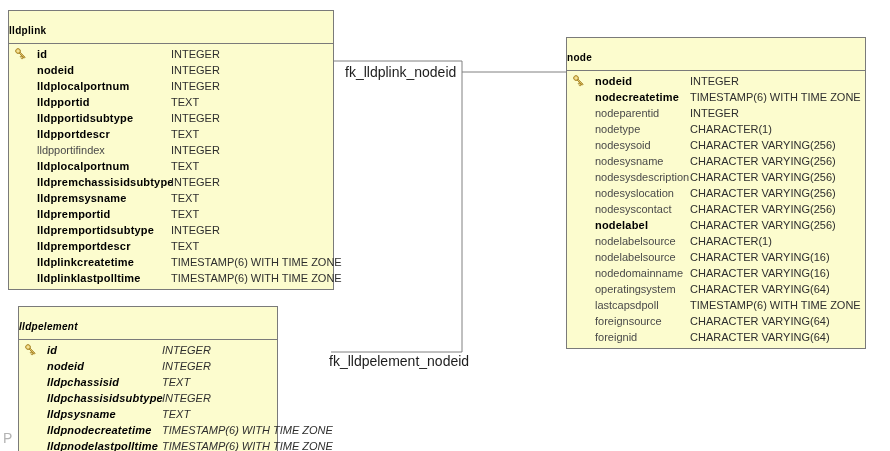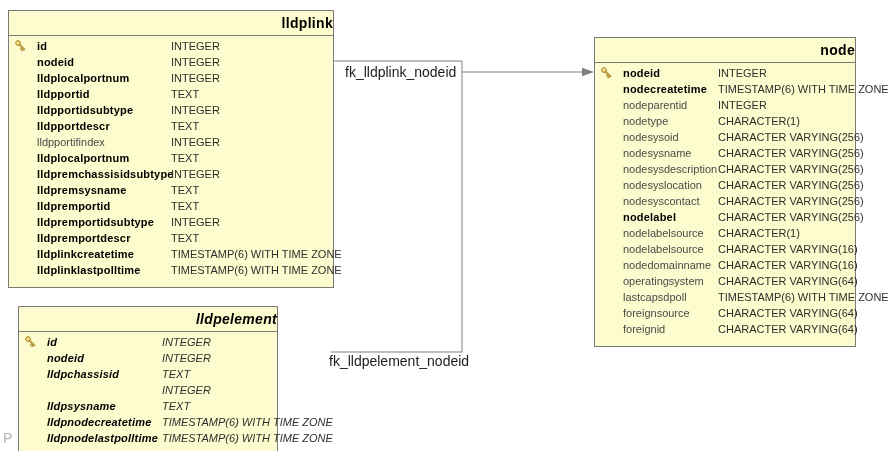--- a/index.html
+++ b/index.html
@@ -19,37 +19,38 @@
   }
   .fk-label.fk1{left:345px;top:64px;}
   .fk-label.fk2{left:329px;top:353px;}
   #tables{position:absolute;left:0;top:0;z-index:2;}
   .tbl{
     position:absolute;box-sizing:border-box;
     background:var(--table_fill,#fcfcce);
     border:1px solid var(--table_border,#7a7a7a);
   }
   .tbl-header{
-    height:24px;line-height:24px;text-align:right;
-    font-weight:bold;font-size:14px;color:var(--text,#000);
+    height:24px;line-height:24px;text-align:left;
+    font-weight:bold;font-size:10px;color:var(--text,#000);
     border-bottom:1px solid var(--table_border,#7a7a7a);
     letter-spacing:.3px;
-  }
-  .tbl-rows{padding:2px 0 9px;}
+    margin-top:8px;
+  }
+  .tbl-rows{padding:2px 0 3px;}
   .row{position:relative;height:16px;line-height:16px;font-size:11px;white-space:nowrap;}
   .keycell{position:absolute;left:5px;top:1px;width:13px;height:13px;}
   .keycell svg{width:13px;height:13px;display:block;}
   .colname{position:absolute;left:28px;font-weight:bold;color:var(--text,#000);letter-spacing:.2px;}
   .row.nullable .colname{font-weight:normal;color:var(--nullable_text,#4a4a4a);letter-spacing:0;}
   .coltype{position:absolute;color:var(--type_text,#2e2e2e);}
   .tbl-lldplink{left:8px;top:10px;width:326px;}
   .tbl-lldplink .coltype{left:162px;}
   .tbl-lldpelement{left:18px;top:306px;width:260px;font-style:italic;}
   .tbl-lldpelement .coltype{left:143px;}
-  .tbl-node{left:594px;top:37px;width:262px;}
+  .tbl-node{left:566px;top:37px;width:300px;}
   .tbl-node .coltype{left:123px;}
 </style>
 </head>
 <body>
 
 <div class="canvas">
 
   <div class="watermark">P</div>
 
   <svg class="wires" viewBox="0 0 890 451">
@@ -158,20 +159,21 @@
           </div>
           <div class="row">
             <span class="colname">nodeid</span>
             <span class="coltype">INTEGER</span>
           </div>
           <div class="row">
             <span class="colname">lldpchassisid</span>
             <span class="coltype">TEXT</span>
           </div>
           <div class="row">
+            <span class="colname">lldpchassisidsubtype</span>
             <span class="coltype">INTEGER</span>
           </div>
           <div class="row">
             <span class="colname">lldpsysname</span>
             <span class="coltype">TEXT</span>
           </div>
           <div class="row">
             <span class="colname">lldpnodecreatetime</span>
             <span class="coltype">TIMESTAMP(6) WITH TIME ZONE</span>
           </div>

